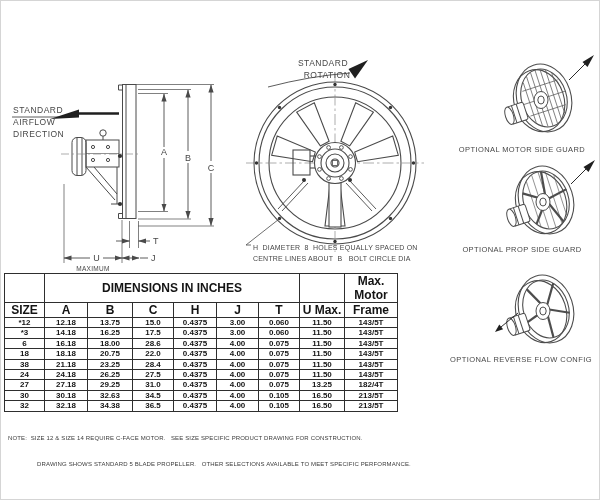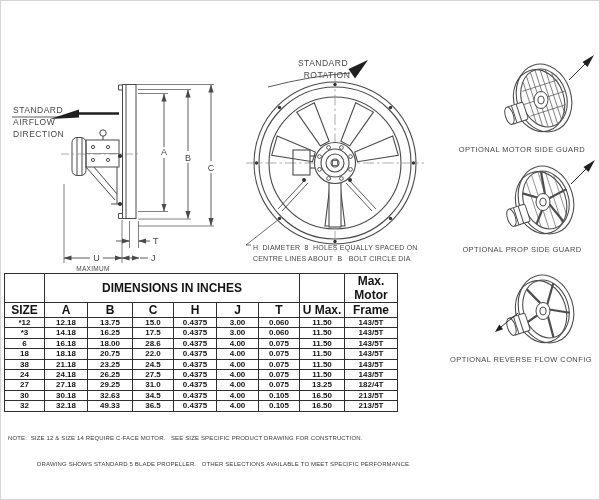--- a/index.html
+++ b/index.html
@@ -355,21 +355,21 @@
           <td>0.4375</td>
           <td>4.00</td>
           <td>0.075</td>
           <td>11.50</td>
           <td>143/5T</td>
         </tr>
         <tr>
           <td>38</td>
           <td>21.18</td>
           <td>23.25</td>
-          <td>24.5</td>
+          <td>28.4</td>
           <td>0.4375</td>
           <td>4.00</td>
           <td>0.075</td>
           <td>11.50</td>
           <td>143/5T</td>
         </tr>
         <tr>
           <td>24</td>
           <td>24.18</td>
           <td>26.25</td>
@@ -398,21 +398,21 @@
           <td>34.5</td>
           <td>0.4375</td>
           <td>4.00</td>
           <td>0.105</td>
           <td>16.50</td>
           <td>213/5T</td>
         </tr>
         <tr>
           <td>32</td>
           <td>32.18</td>
-          <td>49.33</td>
+          <td>34.38</td>
           <td>36.5</td>
           <td>0.4375</td>
           <td>4.00</td>
           <td>0.105</td>
           <td>16.50</td>
           <td>213/5T</td>
         </tr>
       </tbody>
   </table>
 

